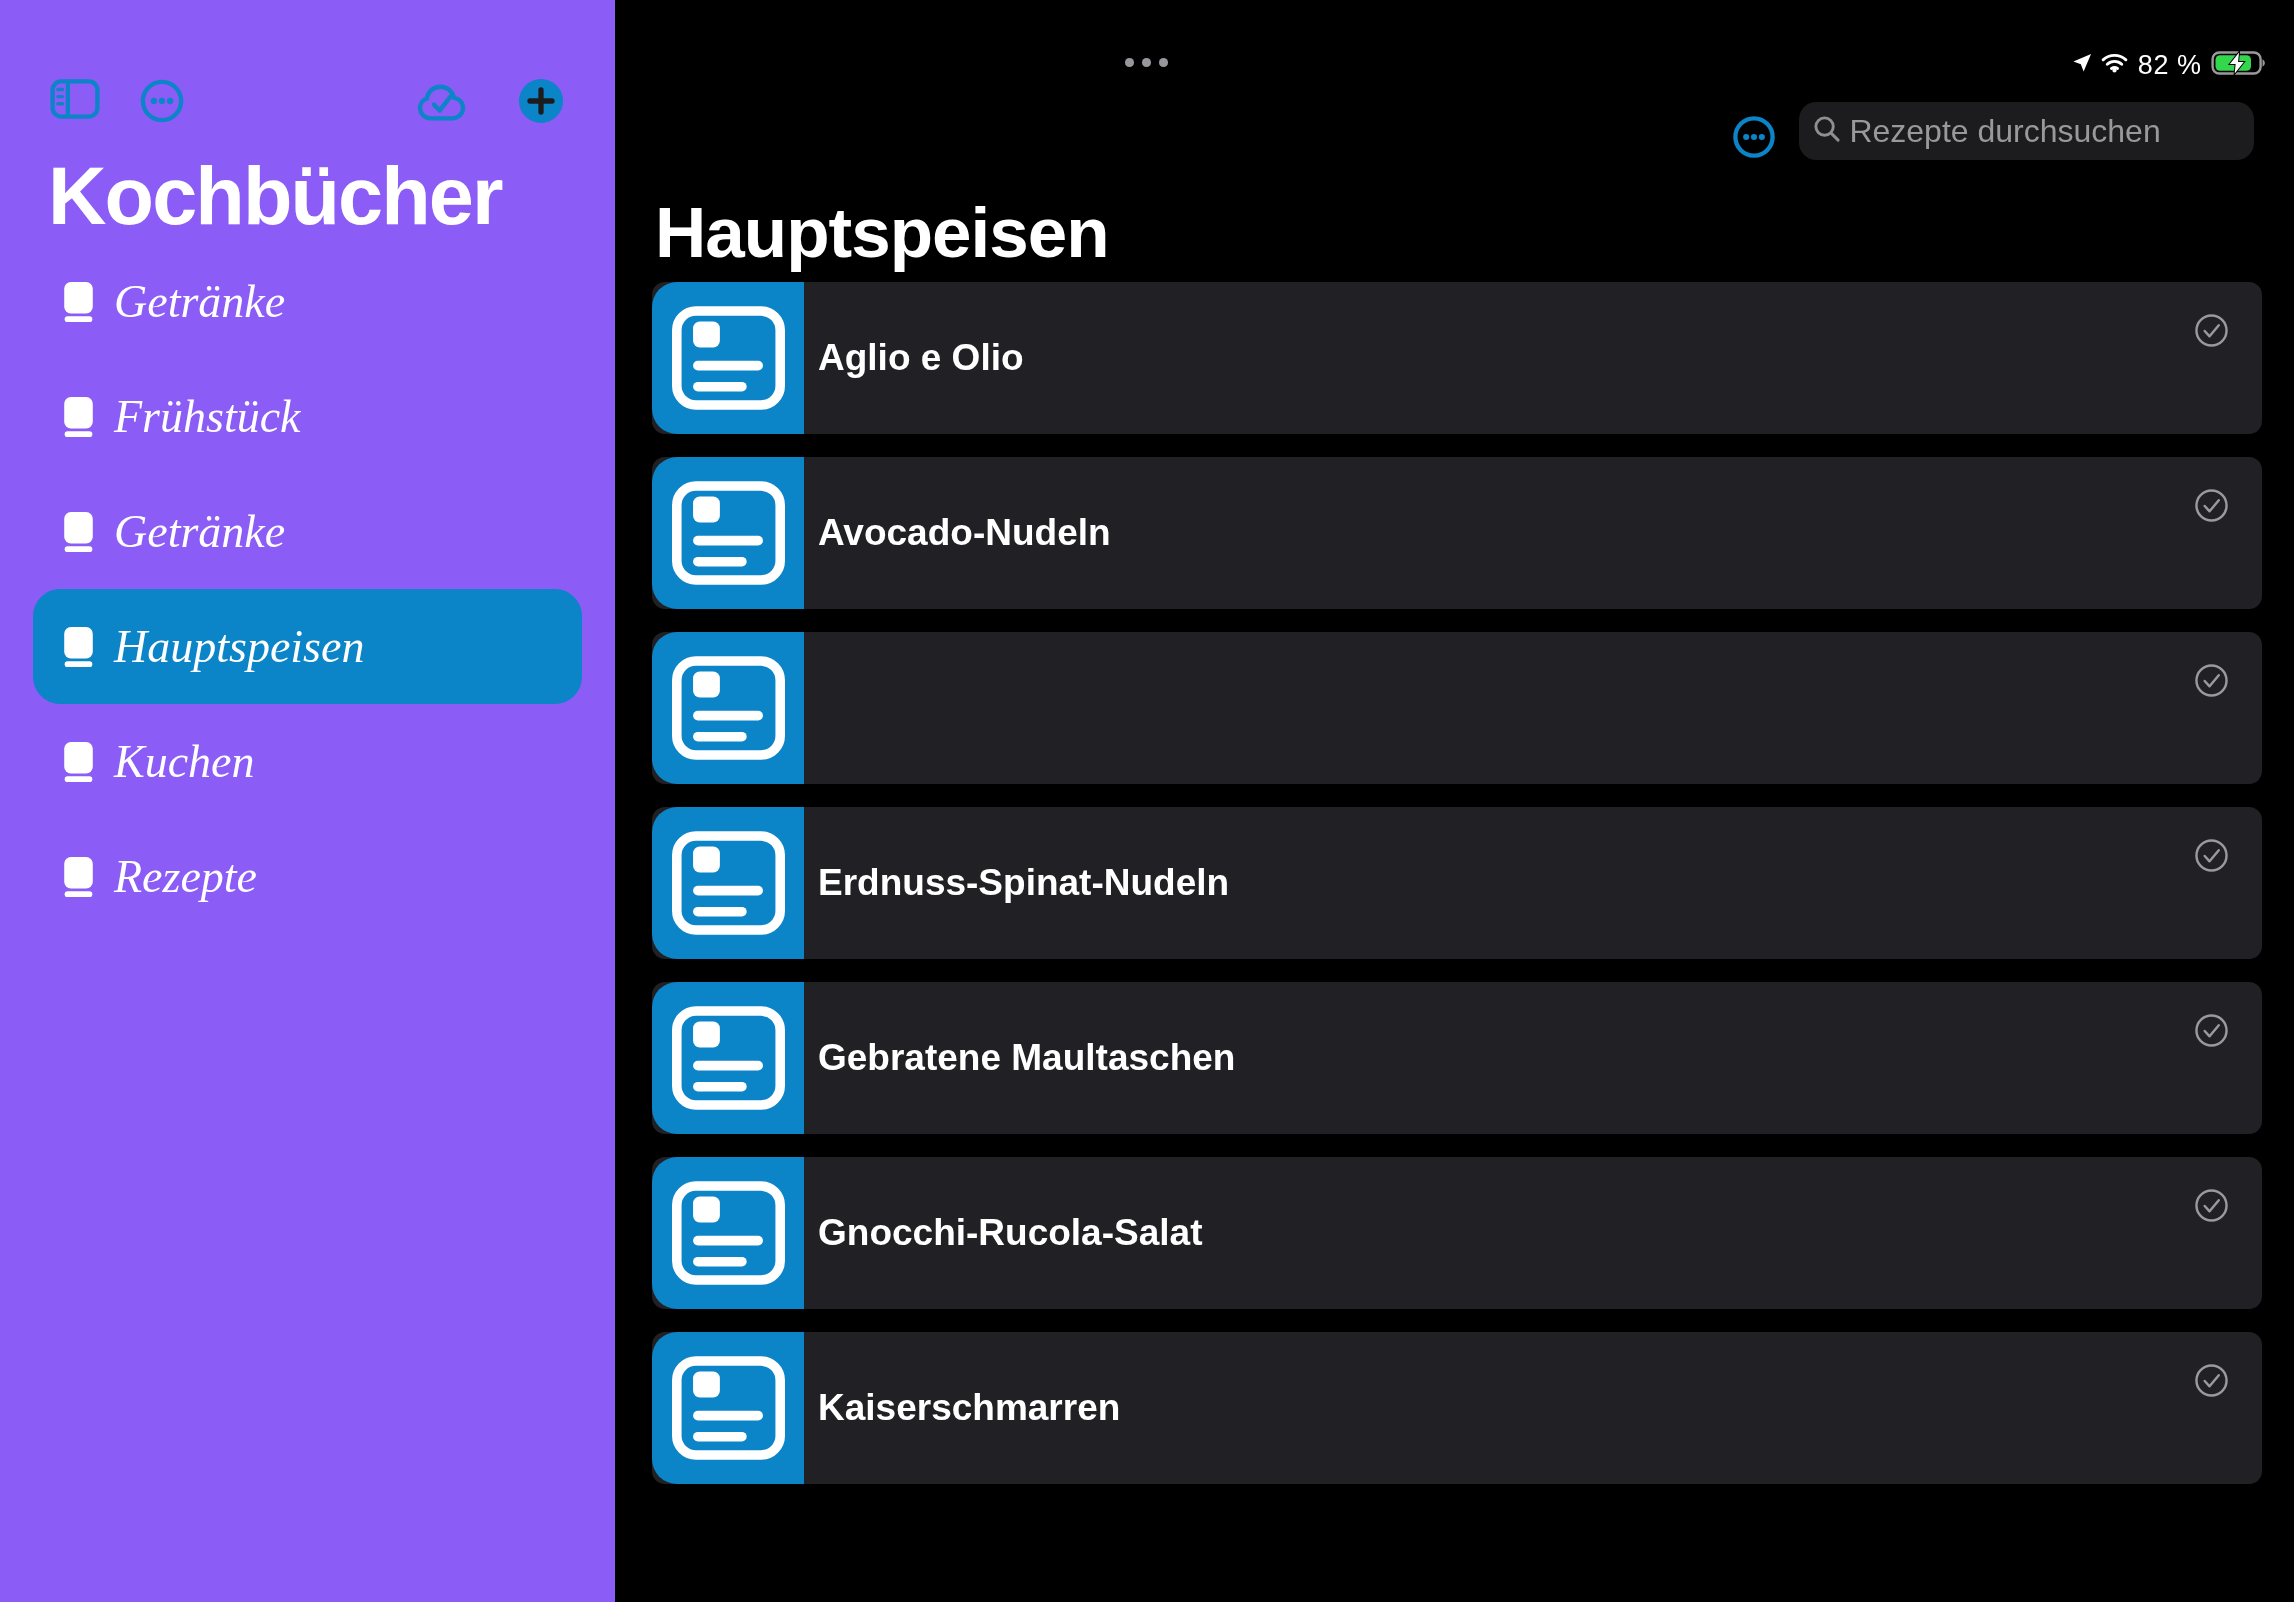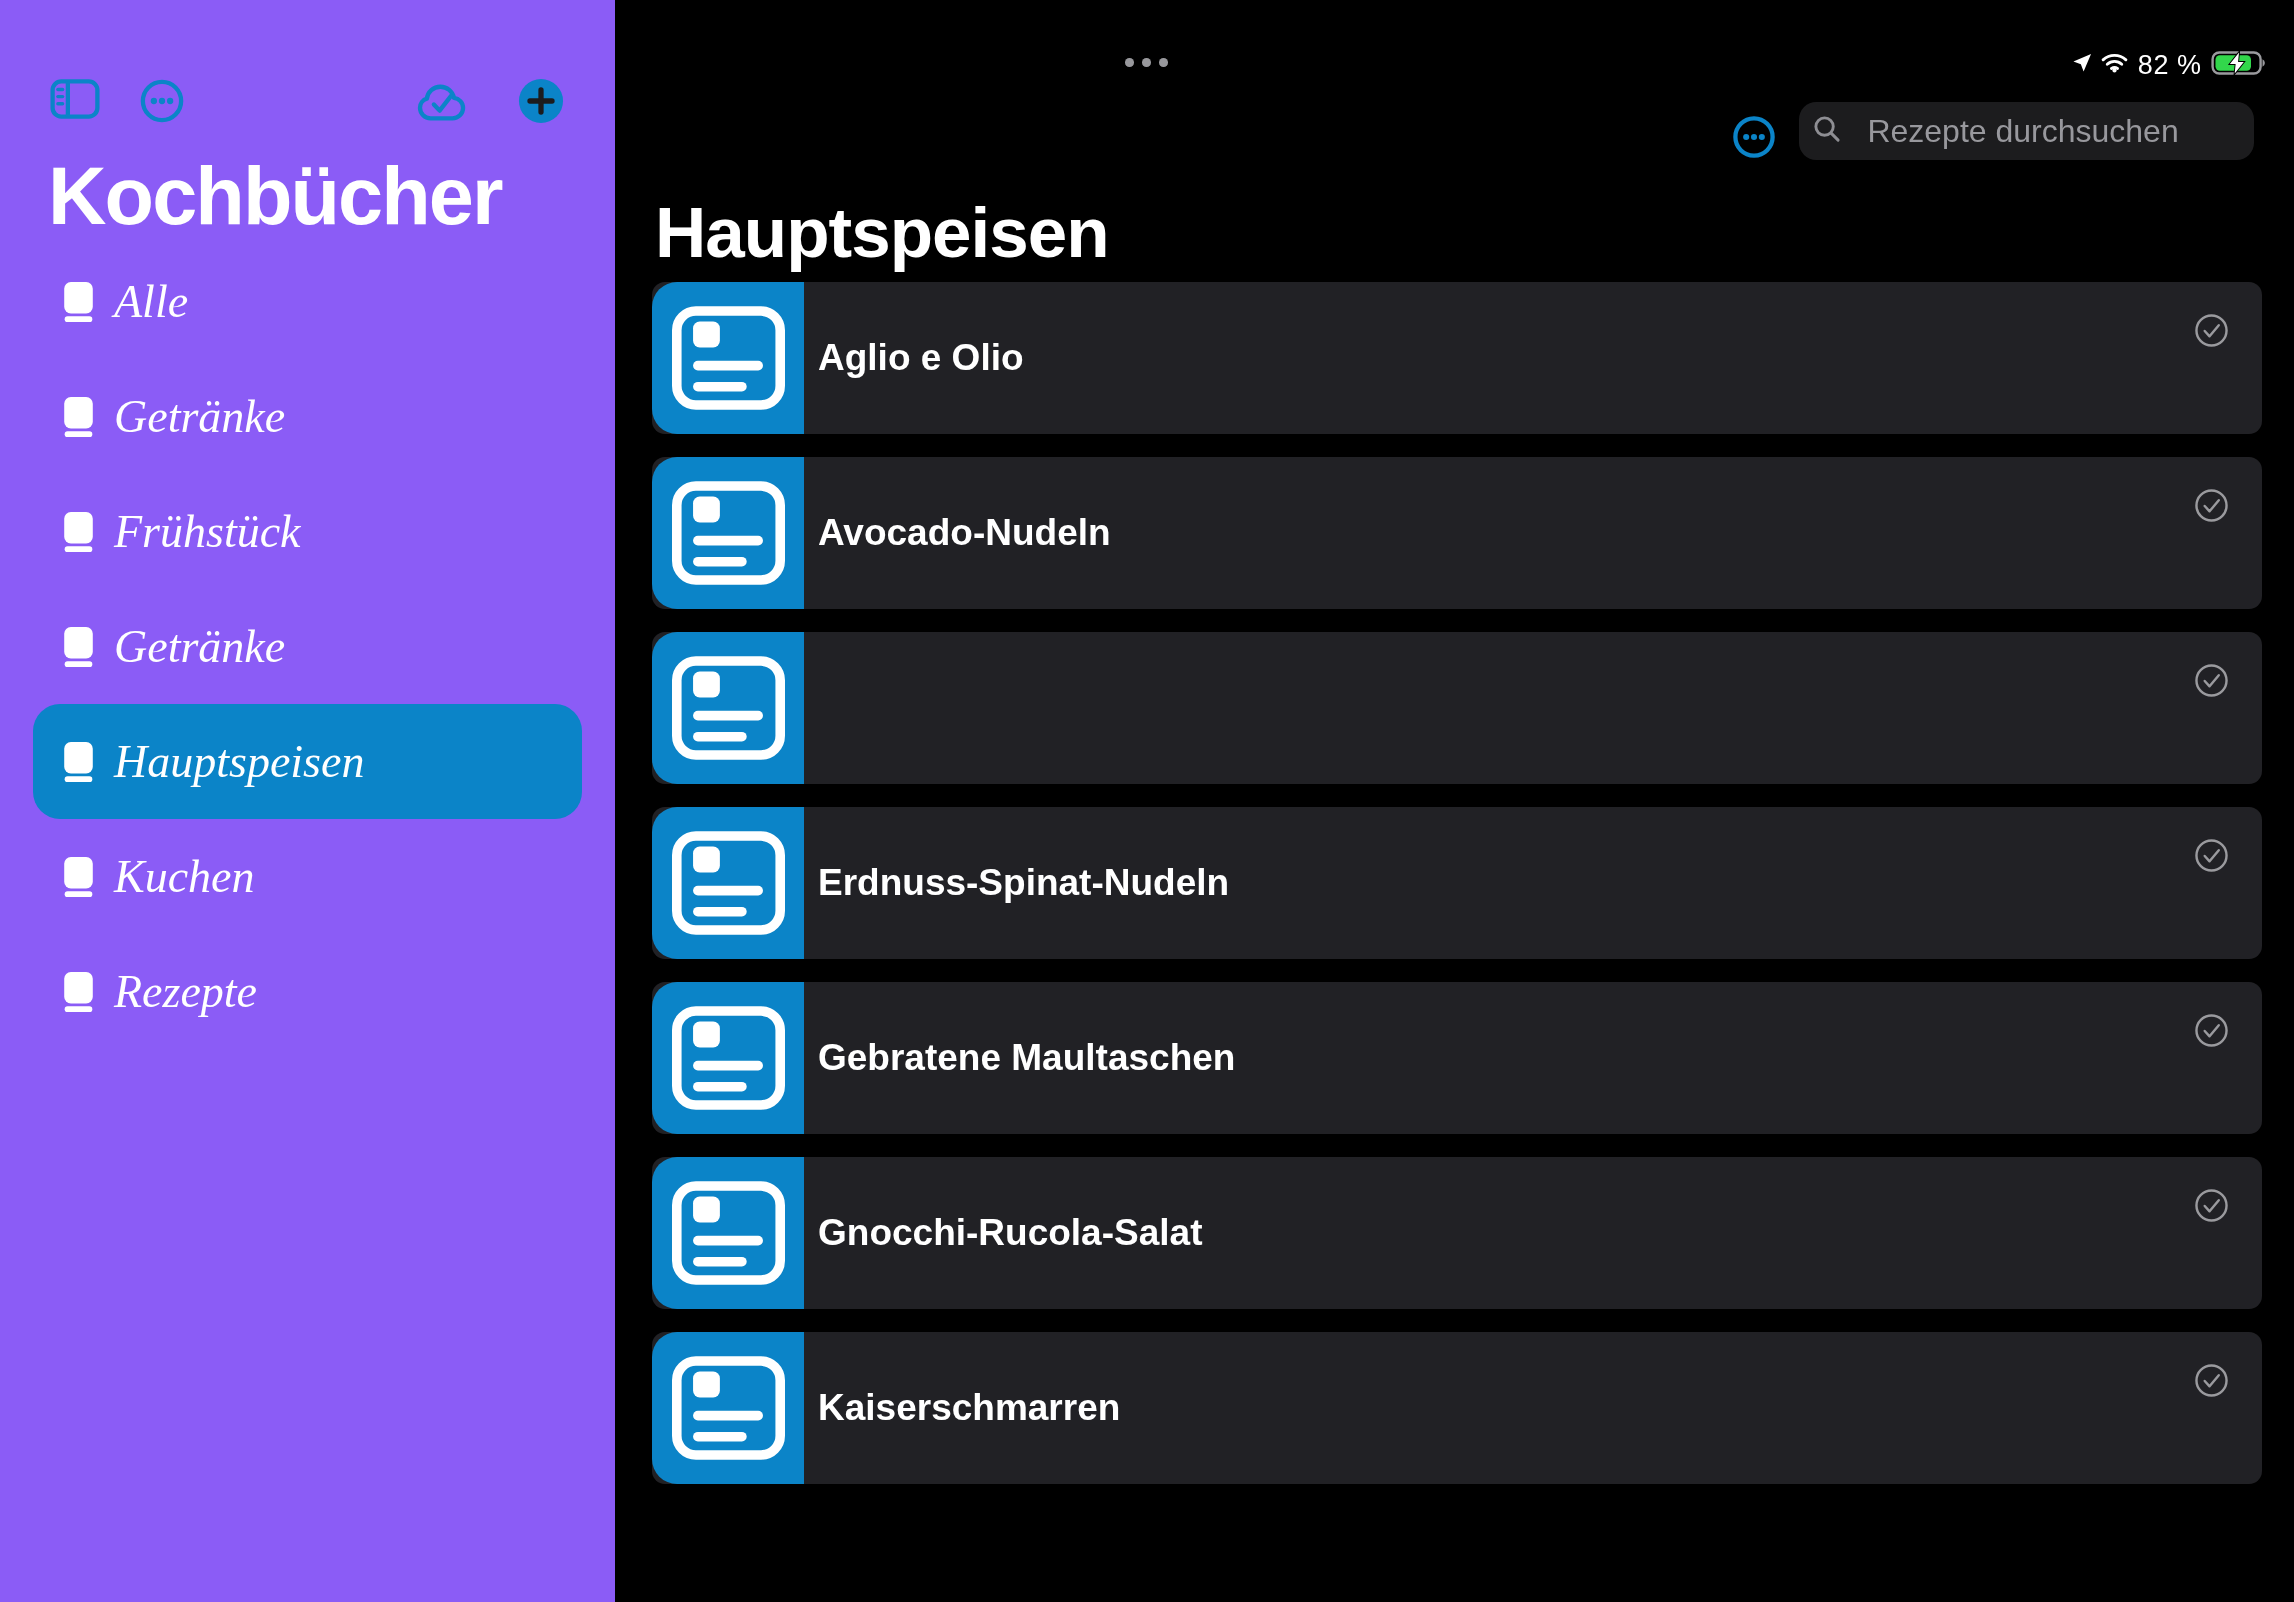--- a/index.html
+++ b/index.html
@@ -27,21 +27,21 @@
   .main{position:absolute;left:615px;top:0;width:1679px;height:1602px;background:#000;margin-top:40px;}
   .drag-handle{position:absolute;left:510px;top:18px;display:flex;gap:8.6px;}
   .drag-handle i{width:8.6px;height:8.6px;border-radius:50%;background:#98989c;display:block;}
 
   .status{position:absolute;right:27px;top:9.6px;display:flex;align-items:center;gap:9.6px;}
   .status .pct{font-size:27px;color:#fff;letter-spacing:0.5px;}
 
   .more-btn{position:absolute;left:1118px;top:76px;width:42px;height:42px;background:none;
             border:none;padding:0;cursor:pointer;}
   .search{position:absolute;left:1184px;top:62px;width:455px;height:58px;border-radius:17.3px;
-          background:#1c1c1e;display:flex;align-items:center;padding:0 13.4px;box-sizing:border-box;gap:23px;}
+          background:#1c1c1e;display:flex;align-items:center;padding:0 13.4px;box-sizing:border-box;gap:5px;}
   .search input{flex:1;background:transparent;border:none;outline:none;color:#fff;
                 font-size:32px;font-family:"Liberation Sans",sans-serif;min-width:0;}
   .search input::placeholder{color:#98989d;}
 
   .main-title{position:absolute;left:40px;top:152px;margin:0;font-size:71px;font-weight:bold;
               letter-spacing:-1px;color:#fff;}
 
   .list{position:absolute;left:37px;top:242px;width:1610px;}
   .row{position:relative;height:152px;margin-bottom:23px;background:#212125;border-radius:13px;}
   .tile{position:absolute;left:0;top:0;width:152px;height:152px;background:#0b84c8;
@@ -97,29 +97,20 @@
             <line x1="24" y1="12.5" x2="24" y2="35.5" stroke="#1c1c1e" stroke-width="5.5" stroke-linecap="round"></line>
           </svg>
         </span>
       </button>
     </div>
 
     <h1 class="sb-title">Kochbücher</h1>
 
     <nav class="sb-list">
 
-    <div class="sb-item">
-          <span class="book-ic">
-            <svg width="29" height="40" viewBox="0 0 30 42">
-              <path d="M7 0 H23 a7 7 0 0 1 7 7 V26 a7 7 0 0 1 -7 7 H7 a7 7 0 0 1 -7 -7 V7 a7 7 0 0 1 7 -7 Z" fill="#fff"></path>
-              <rect x="0.5" y="36" width="29" height="6" rx="3" fill="#fff"></rect>
-            </svg>
-          </span>
-          <span class="sb-label">Alle</span>
-        </div>
         <div class="sb-item">
           <span class="book-ic">
             <svg width="29" height="40" viewBox="0 0 30 42">
               <path d="M7 0 H23 a7 7 0 0 1 7 7 V26 a7 7 0 0 1 -7 7 H7 a7 7 0 0 1 -7 -7 V7 a7 7 0 0 1 7 -7 Z" fill="#fff"></path>
               <rect x="0.5" y="36" width="29" height="6" rx="3" fill="#fff"></rect>
             </svg>
           </span>
           <span class="sb-label">Getränke</span>
         </div>
         <div class="sb-item">

